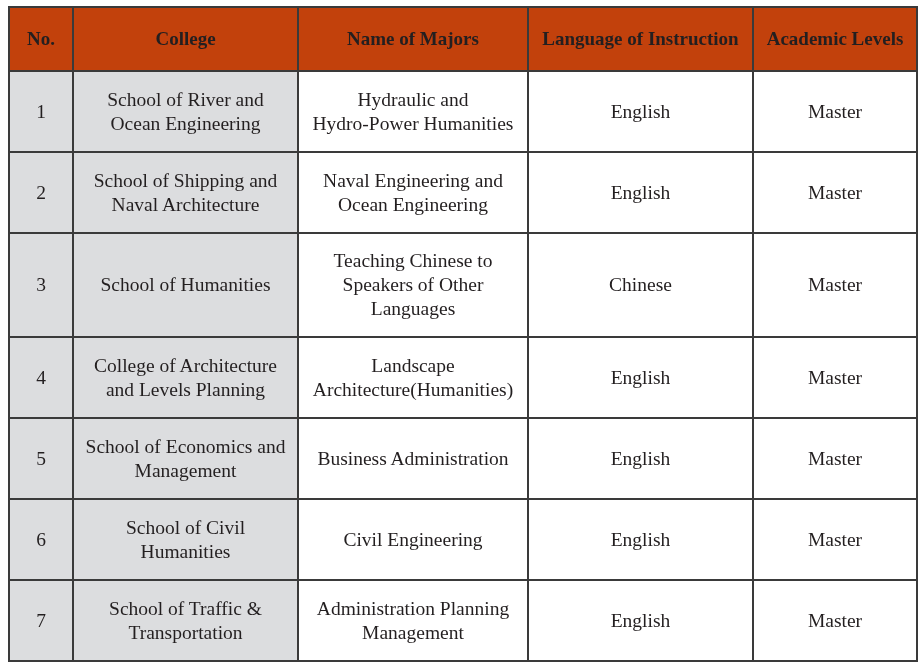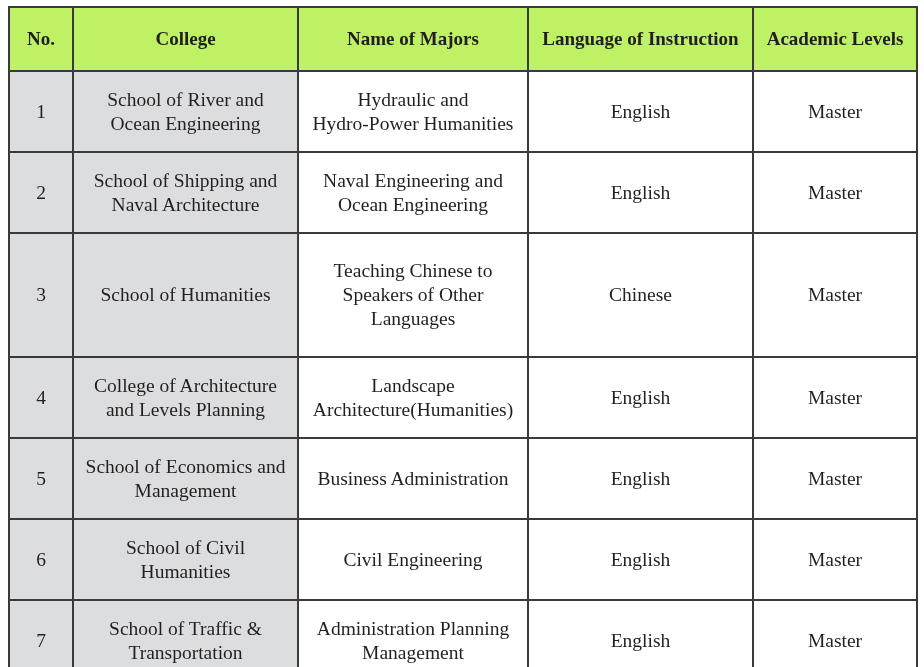--- a/index.html
+++ b/index.html
@@ -10,35 +10,35 @@
       font-family: "Liberation Serif", "DejaVu Serif", serif;
       color: #231f20;
     }
     table.majors th, table.majors td {
       border: 2px solid #3a3a3a;
       text-align: center; vertical-align: middle;
       padding: 0 2px;
       box-sizing: border-box;
     }
     table.majors th {
-      background: #bef264;
+      background: #c2410c;
       font-weight: bold;
       font-size: 19px;
       height: 64px;
       white-space: nowrap;
     }
     table.majors td { font-size: 19.5px; line-height: 24px; background: #ffffff; }
     table.majors td.shaded { background: #dcdddf; }
     col.c-no { width: 64px; }
     col.c-college { width: 225px; }
     col.c-major { width: 230px; }
     col.c-lang { width: 225px; }
     col.c-level { width: 164px; }
     tr.r-2 td { height: 81px; }
-    tr.r-3 td { height: 124px; }
+    tr.r-3 td { height: 104px; }
     tr.r-2.last td { height: 81px; }
     .line { display: block; }
   </style>
 </head>
 <body>
 
 <table class="majors">
   <colgroup>
     <col class="c-no">
       <col class="c-college">

